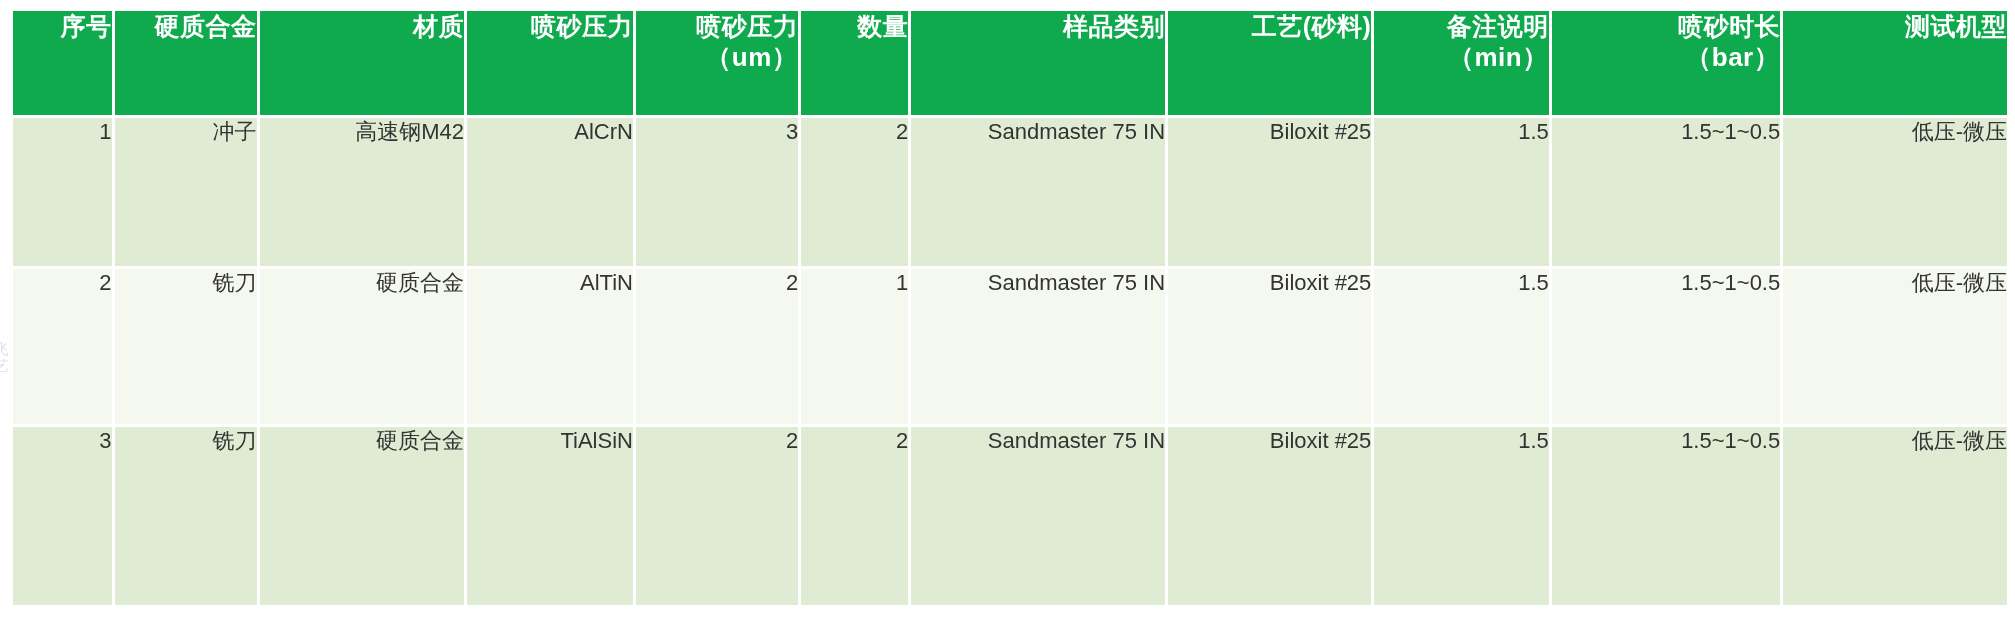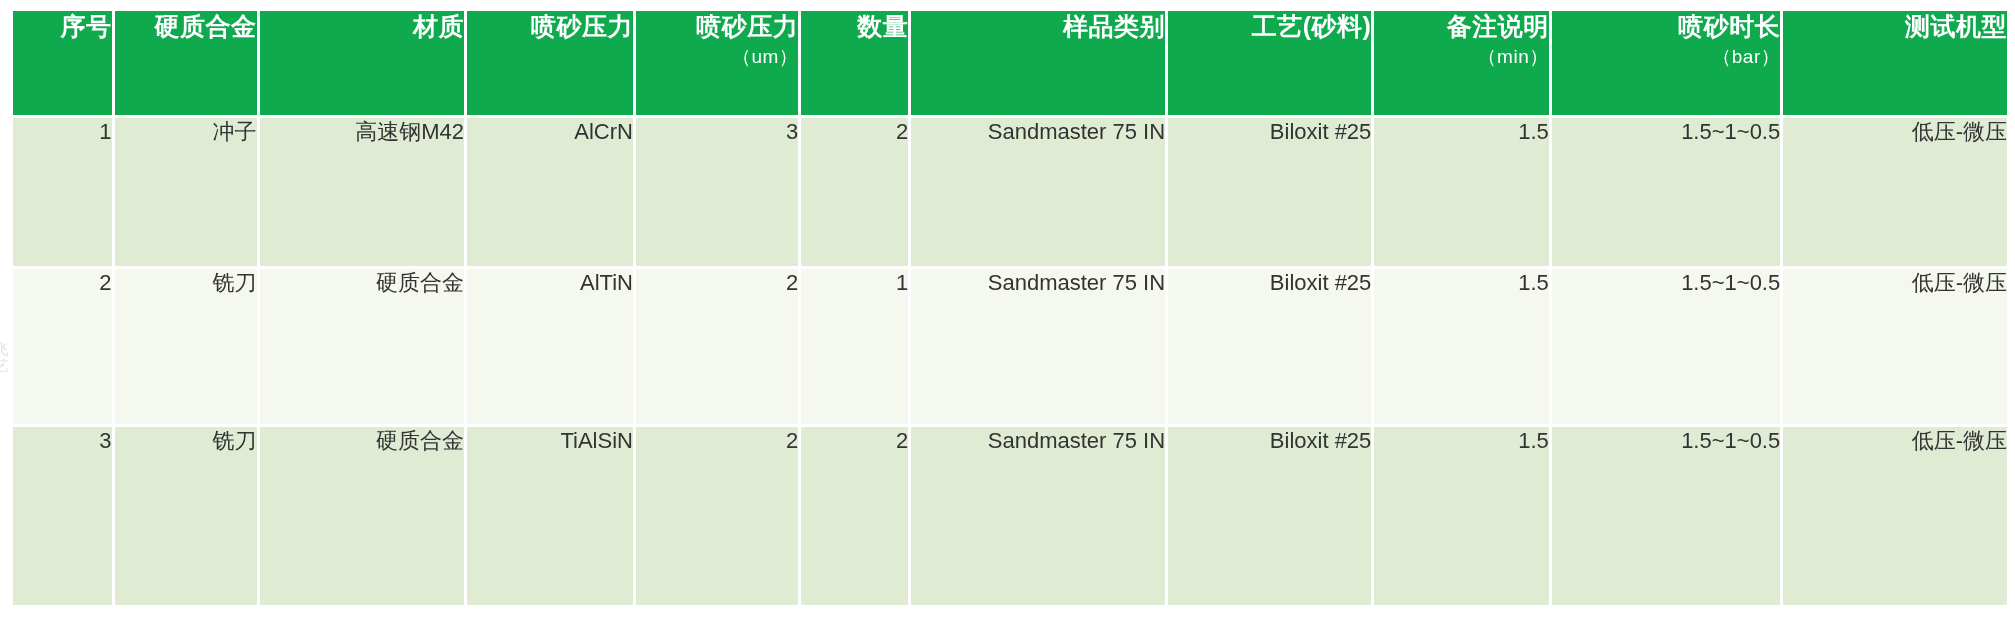--- a/index.html
+++ b/index.html
@@ -61,22 +61,22 @@
     color: #ffffff;
     font-weight: bold;
     font-size: 25px;
     letter-spacing: .5px;
     height: 104px;
     padding-top: 13px;
     line-height: 31px;
   }
   thead th .sub {
     display: block;
-    font-size: 19px;
-    font-weight: normal;
+    font-size: 26px;
+    font-weight: bold;
     line-height: 30px;
   }
 
   
   tbody td {
     font-size: 22px;
     color: #333333;
     padding-top: 22px;
     line-height: 28px;
     font-weight: normal;

